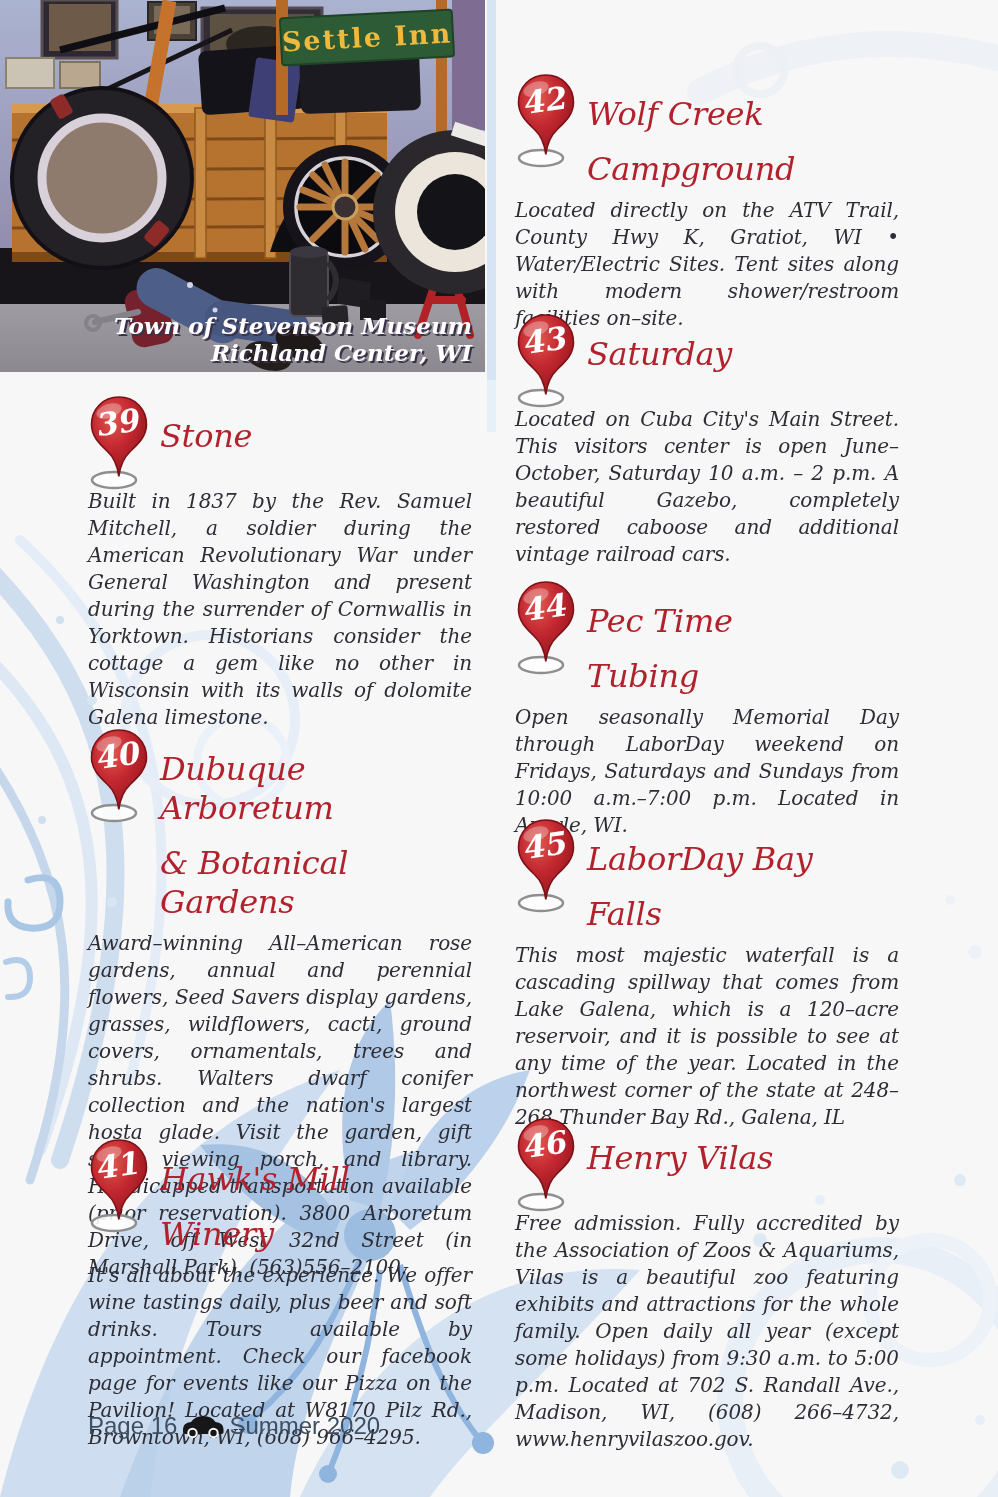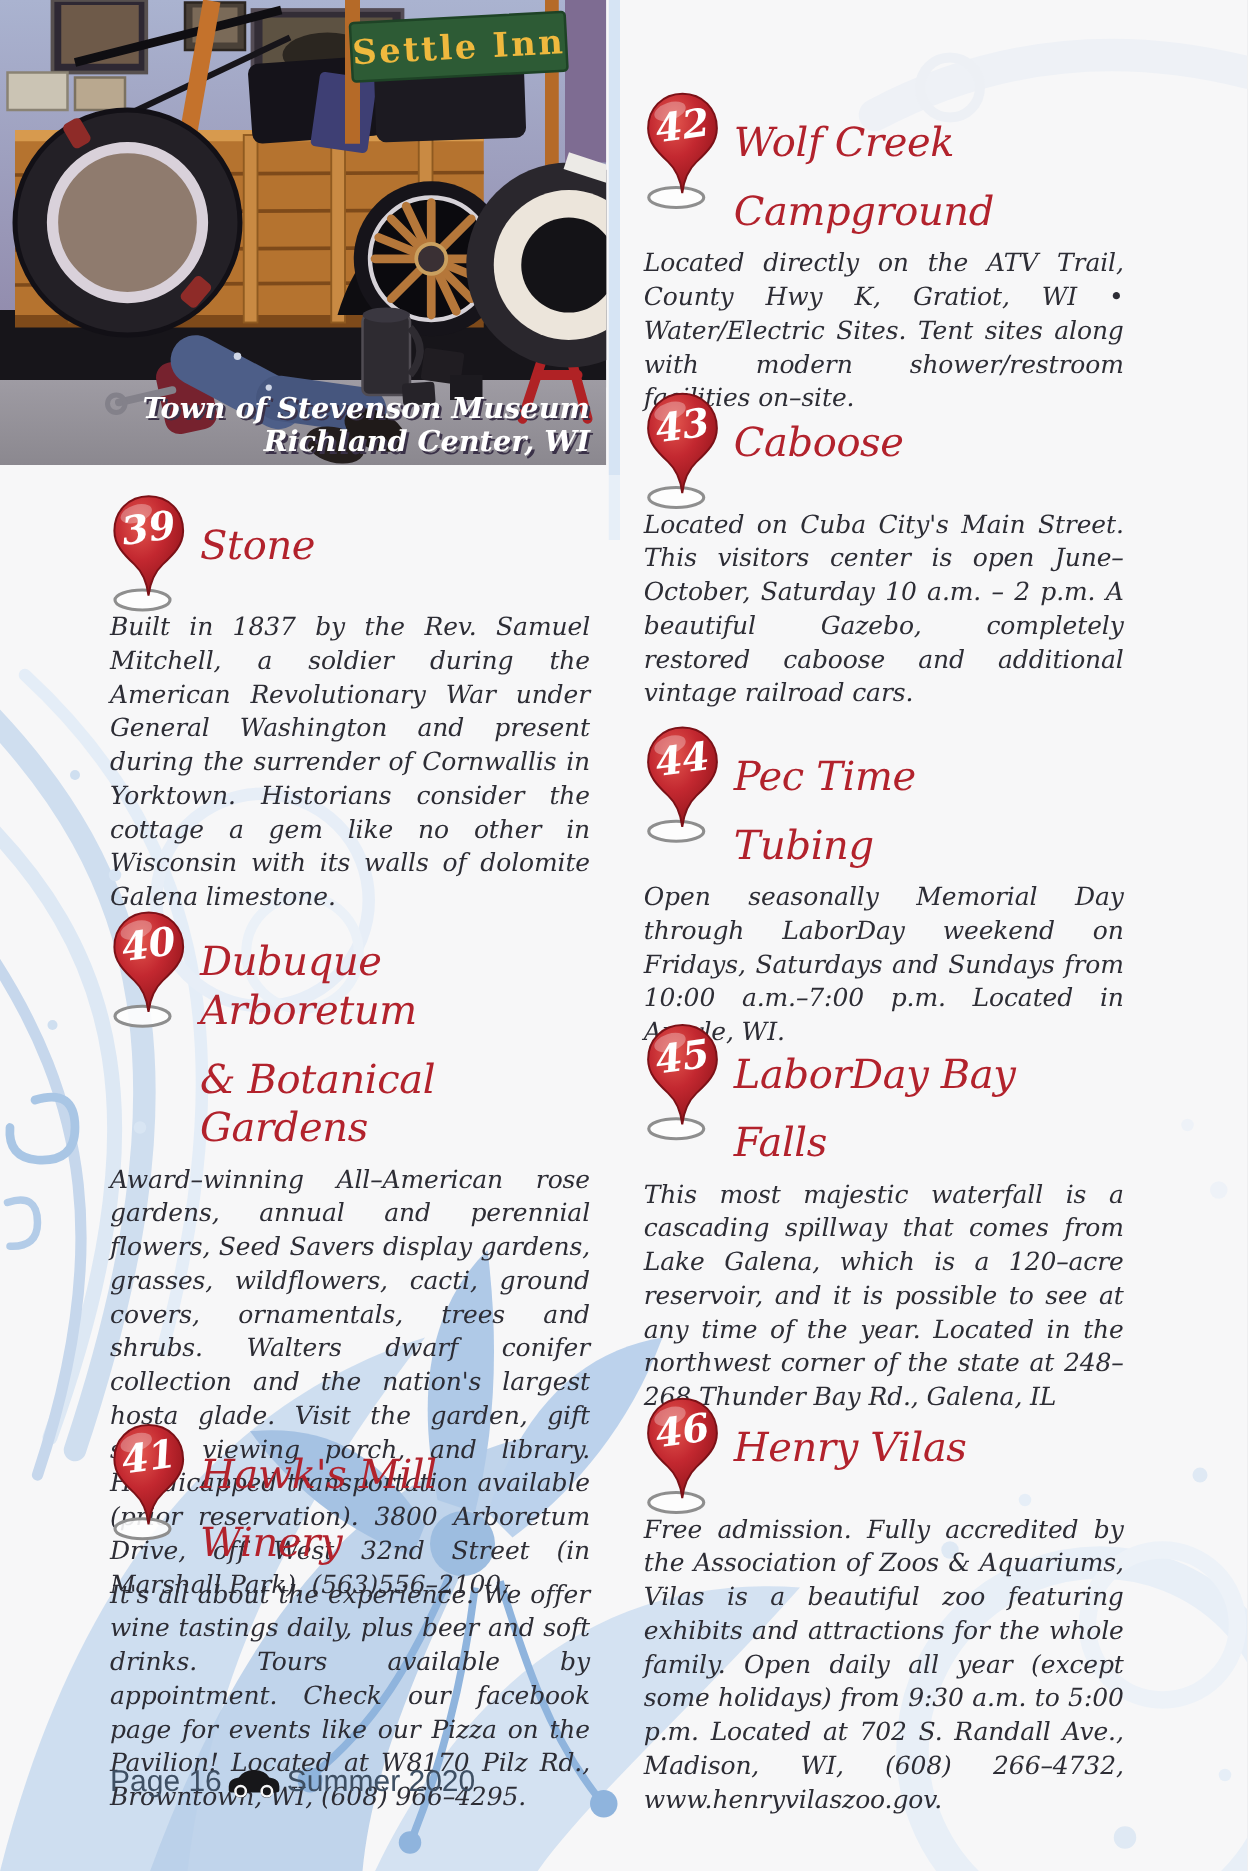--- a/index.html
+++ b/index.html
@@ -317,21 +317,21 @@
       <div class="entry-header">
         <div class="pin">
           <svg width="70" height="100" viewBox="0 0 70 100">
             <ellipse cx="30" cy="88" rx="22" ry="8" fill="#fdfdfd" fill-opacity=".9" stroke="#8e8e8e" stroke-width="2.5"></ellipse>
             <path d="M35 5 C19 5 7.5 17 7.5 32.5 C7.5 44 15 51.5 23.5 59.5 C30 65.5 33.5 73.5 34.8 84.5 C36.2 73.5 39.8 65.5 46.2 59.5 C54.8 51.5 62.5 44 62.5 32.5 C62.5 17 51 5 35 5 Z" fill="url(#pinGrad)" stroke="#7c1117" stroke-width="1.6"></path>
             <ellipse cx="25" cy="19" rx="13" ry="7" fill="#ffffff" opacity=".3" transform="rotate(-18 25 19)"></ellipse>
             <text x="35" y="41" text-anchor="middle" font-size="31" font-style="italic" font-weight="bold" fill="#ffffff" font-family="'DejaVu Serif',serif" transform="rotate(-8 35 31)">43</text>
           </svg>
         </div>
         <h2 class="entry-title">
-          <span>Caboose</span>
+          <span>Saturday</span>
         </h2>
       </div>
       <p class="entry-body">Located on Cuba City's Main Street. This visitors center is open June–October, Saturday 10 a.m. – 2 p.m. A beautiful Gazebo, completely restored caboose and additional vintage railroad cars.</p>
     </section>
 
     <section class="entry e44">
       <div class="entry-header">
         <div class="pin">
           <svg width="70" height="100" viewBox="0 0 70 100">
             <ellipse cx="30" cy="88" rx="22" ry="8" fill="#fdfdfd" fill-opacity=".9" stroke="#8e8e8e" stroke-width="2.5"></ellipse>

